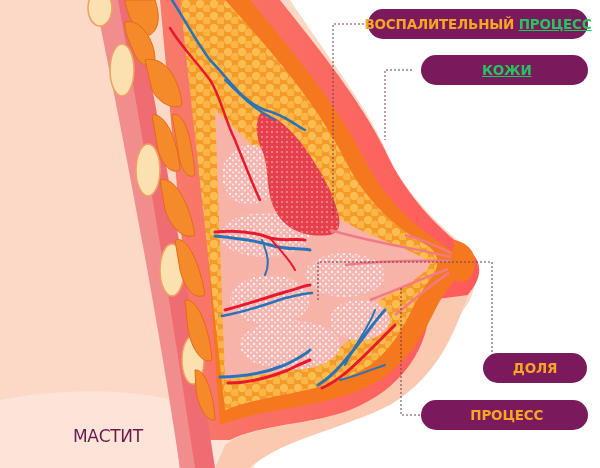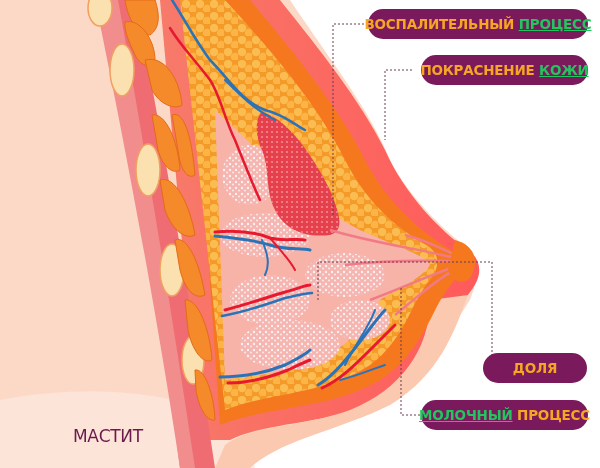--- a/index.html
+++ b/index.html
@@ -128,25 +128,25 @@
       <path d="M318,300 L318,262 L492,262 L492,355"></path>
       <path d="M420,415 L401,415 L401,288"></path>
     </g>
   </svg>
 
   <div class="pill" style="left:368px; top:9px; width:220px;">
     <span class="hl">ВОСПАЛИТЕЛЬНЫЙ</span>&nbsp;<span class="wh">ПРОЦЕСС</span>
   </div>
 
   <div class="pill" style="left:421px; top:55px; width:167px;">
-    <span class="hl">ПОКРАСНЕНИЕ</span>&nbsp;<span class="wh">КОЖИ</span>
+    &nbsp;<span class="wh">КОЖИ</span>
   </div>
 
   <div class="pill" style="left:483px; top:353px; width:104px;">
     <span class="hl">ДОЛЯ</span>
   </div>
 
   <div class="pill" style="left:421px; top:400px; width:167px;">
-    <span class="wh">МОЛОЧНЫЙ</span>&nbsp;<span class="hl">ПРОЦЕСС</span>
+    &nbsp;<span class="hl">ПРОЦЕСС</span>
   </div>
 
   <div class="title">МАСТИТ</div>
 </div>
 
 </body></html>

